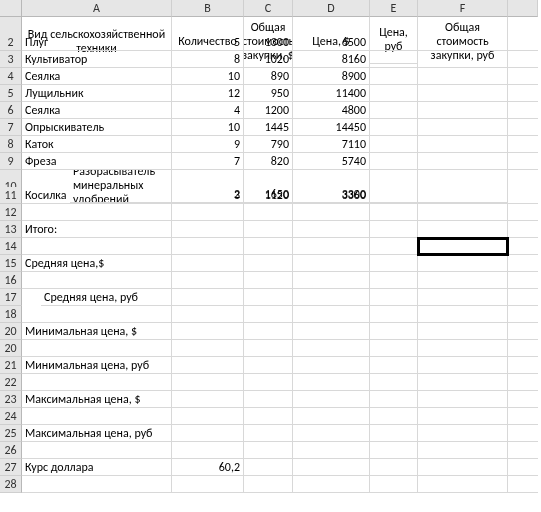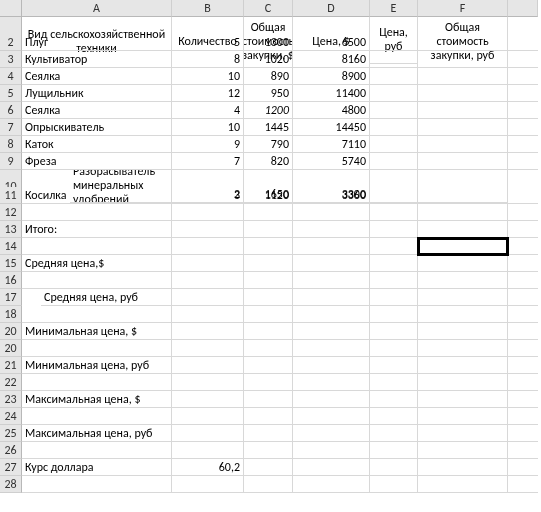--- a/index.html
+++ b/index.html
@@ -116,21 +116,21 @@
     <div class="cell" style="height: 17px;">Лущильник</div>
     <div class="cell ar" style="height: 17px;">12</div>
     <div class="cell ar" style="height: 17px;">950</div>
     <div class="cell ar" style="height: 17px;">11400</div>
     <div class="cell ar" style="height: 17px;"></div>
     <div class="cell ar" style="height: 17px;"></div>
     <div class="filler-right" style="height: 17px;"></div>
     <div class="rowhdr" style="height: 17px;">6</div>
     <div class="cell" style="height: 17px;">Сеялка</div>
     <div class="cell ar" style="height: 17px;">4</div>
-    <div class="cell ar" style="height: 17px; font-style: italic;">1200</div>
+    <div class="cell ar" style="height: 17px;">1200</div>
     <div class="cell ar" style="height: 17px;">4800</div>
     <div class="cell ar" style="height: 17px;"></div>
     <div class="cell ar" style="height: 17px;"></div>
     <div class="filler-right" style="height: 17px;"></div>
     <div class="rowhdr" style="height: 17px;">7</div>
     <div class="cell" style="height: 17px;">Опрыскиватель</div>
     <div class="cell ar" style="height: 17px;">10</div>
     <div class="cell ar" style="height: 17px;">1445</div>
     <div class="cell ar" style="height: 17px;">14450</div>
     <div class="cell ar" style="height: 17px;"></div>

